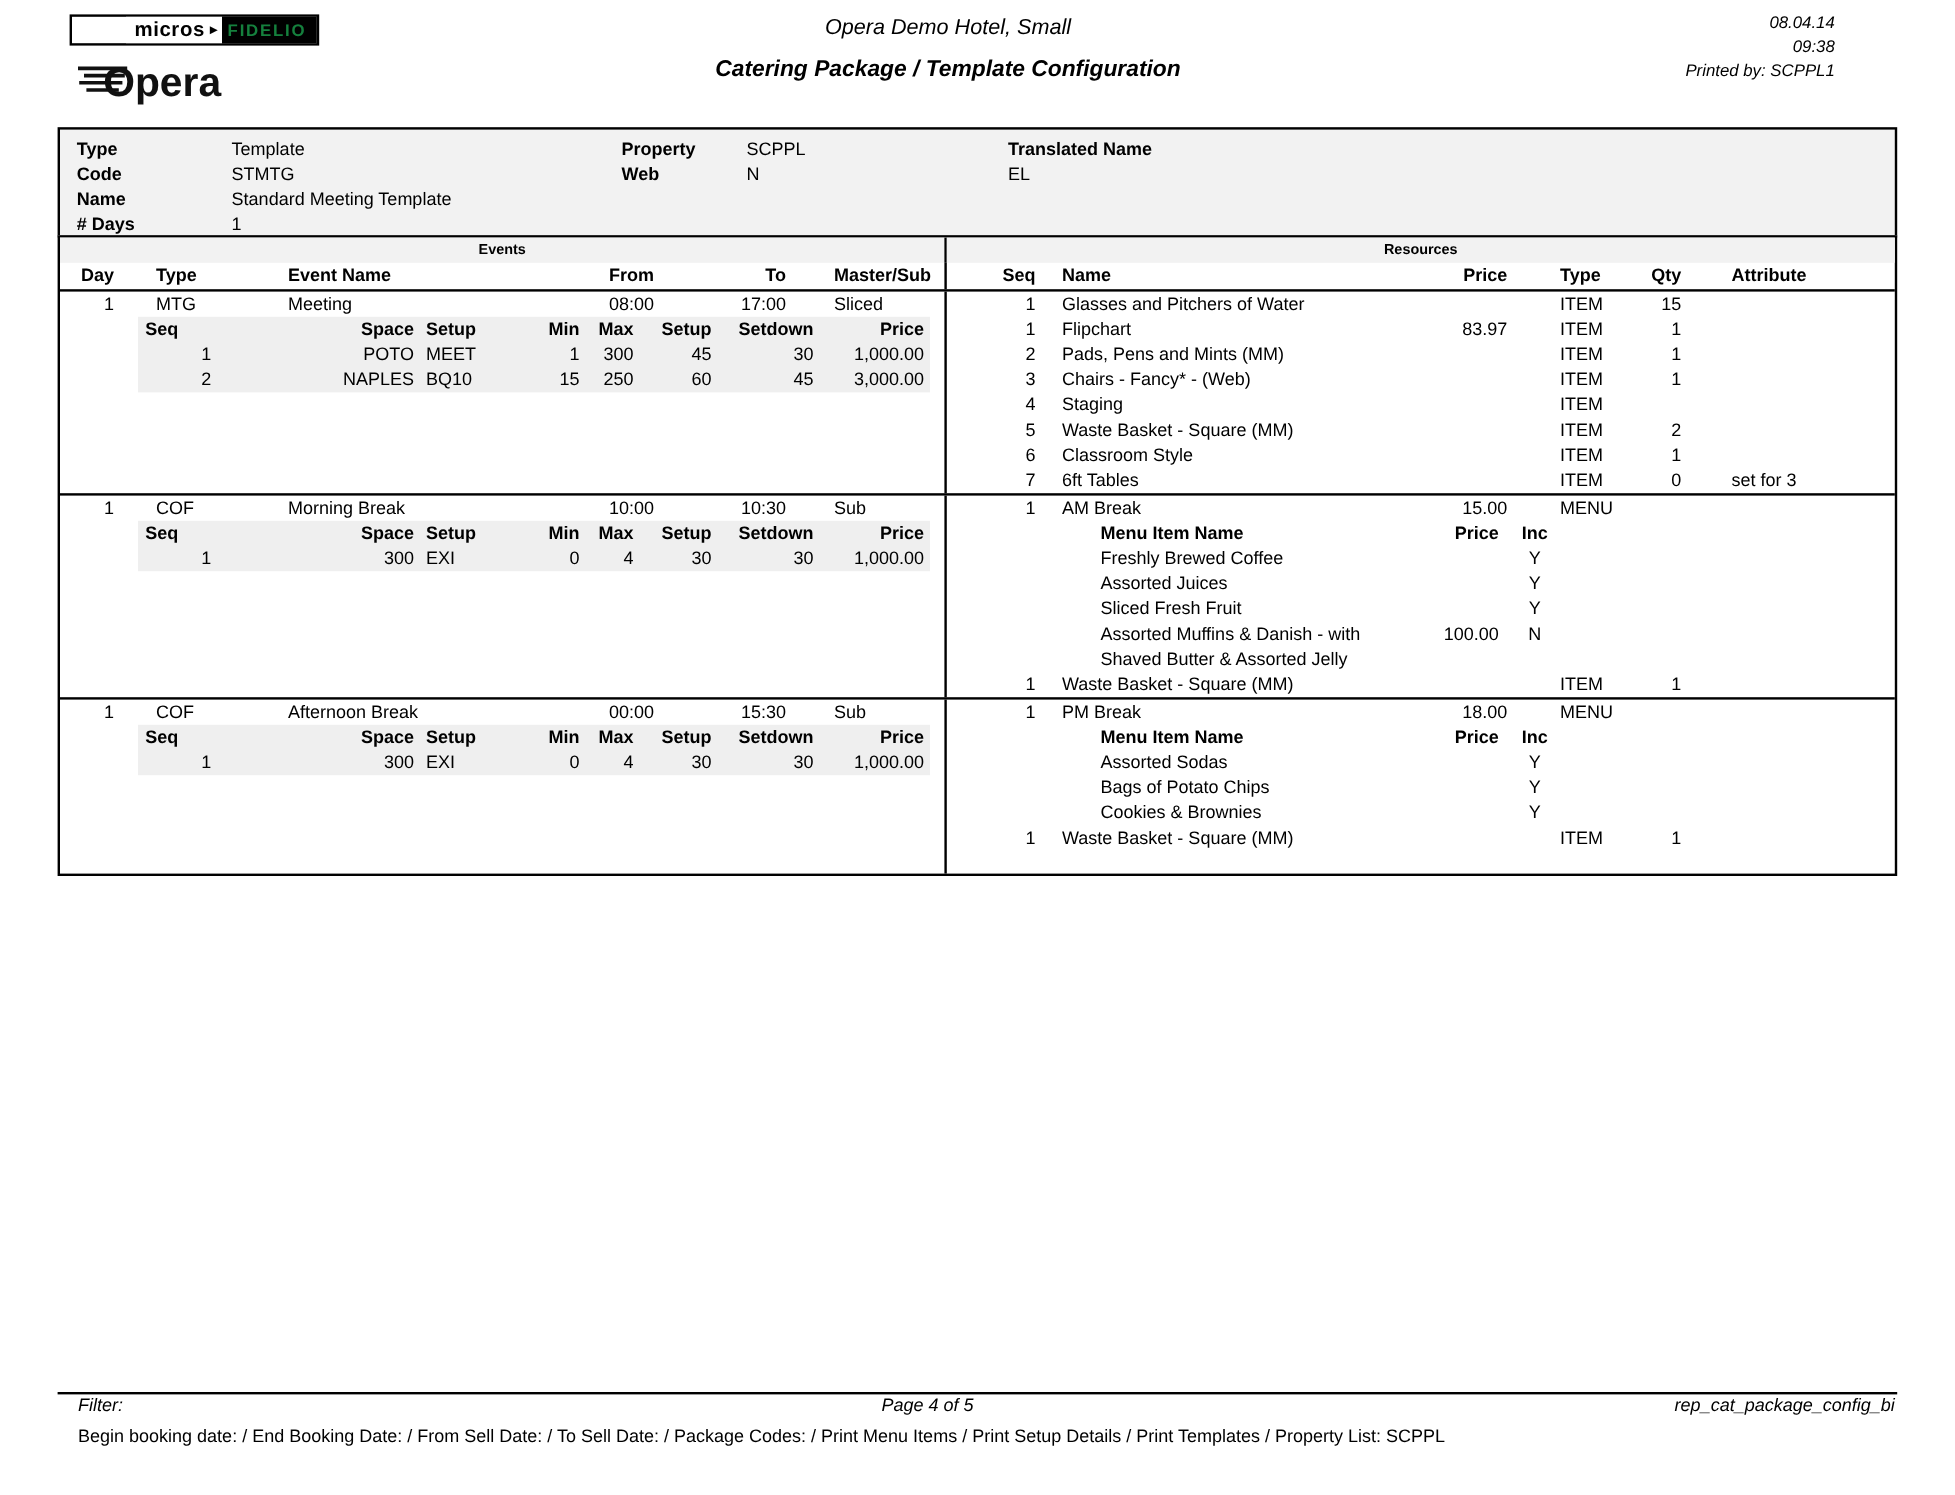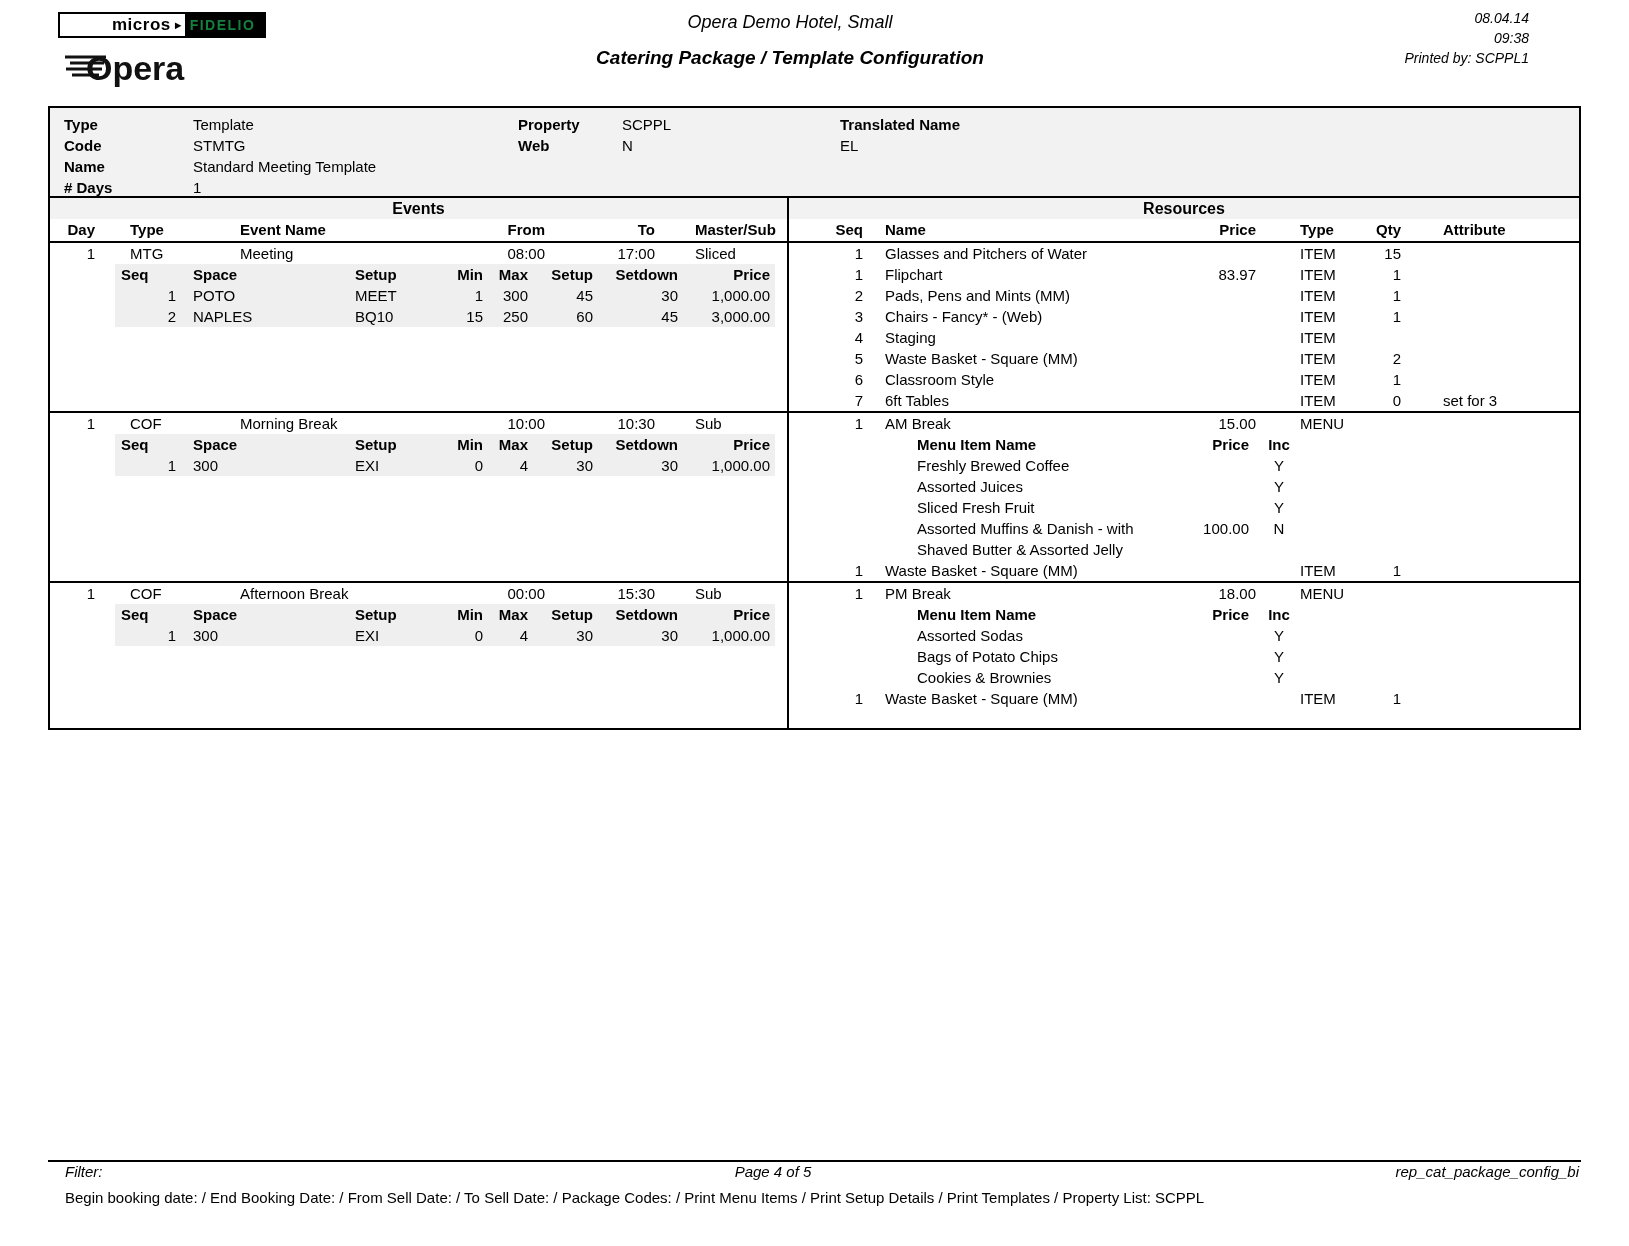--- a/index.html
+++ b/index.html
@@ -22,40 +22,40 @@
   
   .info-box{position:absolute;left:48px;top:106px;width:1533px;height:92px;background:#f2f2f2;
             border:2px solid #000;box-sizing:border-box;}
   .ib{position:absolute;line-height:21px;white-space:nowrap;}
 
   
   .main-box{position:absolute;left:48px;top:196px;width:1533px;border:2px solid #000;box-sizing:border-box;background:#fff;}
   .split{display:flex;align-items:stretch;}
   .left-col{width:737px;flex:none;border-right:2px solid #000;box-sizing:content-box;}
   .right-col{flex:1;min-width:0;}
-  .band{height:21px;line-height:21px;background:#f2f2f2;text-align:center;font-weight:bold;font-size:16px;}
+  .band{height:21px;line-height:21px;background:#f2f2f2;text-align:center;font-weight:bold;font-size:12px;}
   .head-split{border-bottom:2px solid #000;}
   .head-split .ev-row,.head-split .res-row{line-height:22px;min-height:22px;}
   .block + .block{border-top:2px solid #000;}
   .block-last{min-height:145px;}
 
   .ev-row{display:grid;grid-template-columns:55px 115px 215px 125px 110px 1fr;line-height:21px;min-height:21px;}
   .ev-head{font-weight:bold;}
   .c-day{text-align:right;padding-right:10px;}
   .c-type{padding-left:25px;}
   .c-ename{padding-left:20px;}
   .c-from,.c-to{text-align:right;padding-right:15px;}
   .c-master{padding-left:25px;}
 
   .sub-table{margin-left:65px;width:660px;background:#efefef;}
   .sub-row{display:grid;grid-template-columns:65px 165px 100px 38px 45px 65px 85px 1fr;line-height:21px;min-height:21px;}
   .sub-head{font-weight:bold;}
   .s-seq{text-align:right;padding-right:4px;}
   .sub-head .s-seq{text-align:left;padding-left:6px;}
-  .s-space{padding-left:13px;}
+  .s-space{padding-left:13px;text-align:right;}
   .s-setup{padding-left:10px;}
   .s-min,.s-max,.s-su,.s-sd{text-align:right;}
   .s-price{text-align:right;padding-right:5px;}
 
   .res-row{display:grid;grid-template-columns:82px 300px 85px 85px 62px 1fr;line-height:21px;min-height:21px;}
   .res-head{font-weight:bold;}
   .r-seq{text-align:right;padding-right:8px;}
   .r-name{padding-left:14px;}
   .r-price{text-align:right;}
   .r-type{padding-left:44px;}

